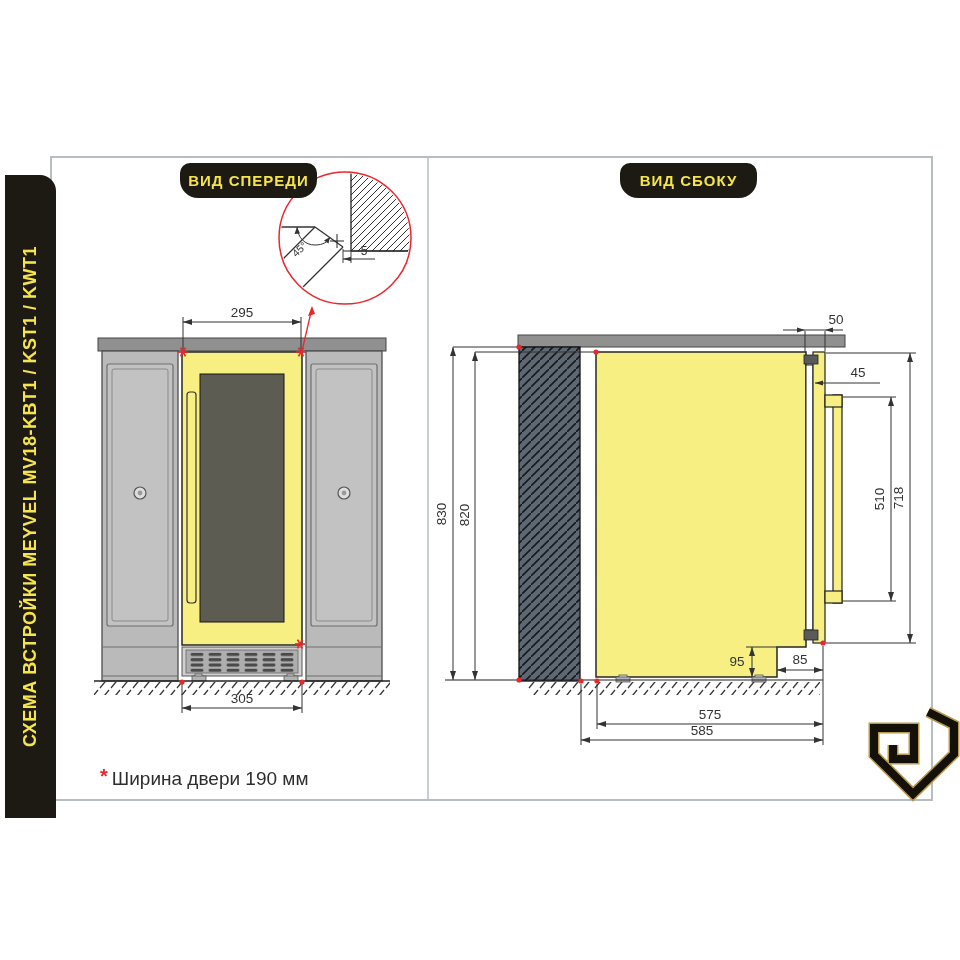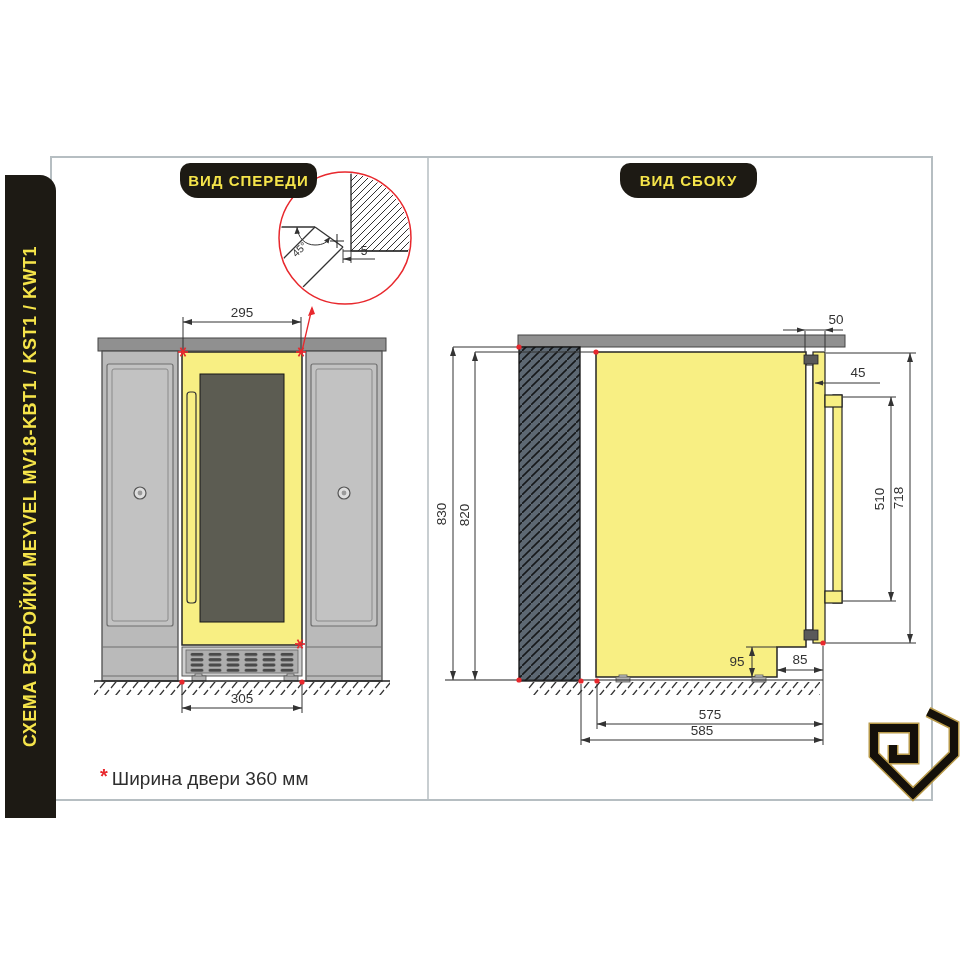--- a/index.html
+++ b/index.html
@@ -272,14 +272,14 @@
 <div class="badge" id="badge-side">
   <span>ВИД СБОКУ</span>
 </div>
 
 <div class="sidebar">
   <span>СХЕМА ВСТРОЙКИ MEYVEL MV18-KBT1 / KST1 / KWT1</span>
 </div>
 
 <div class="footnote">
   <span class="star">*</span>
-  <span class="txt">Ширина двери 360 мм</span>
+  <span class="txt">Ширина двери 190 мм</span>
 </div>
 
 </body></html>

